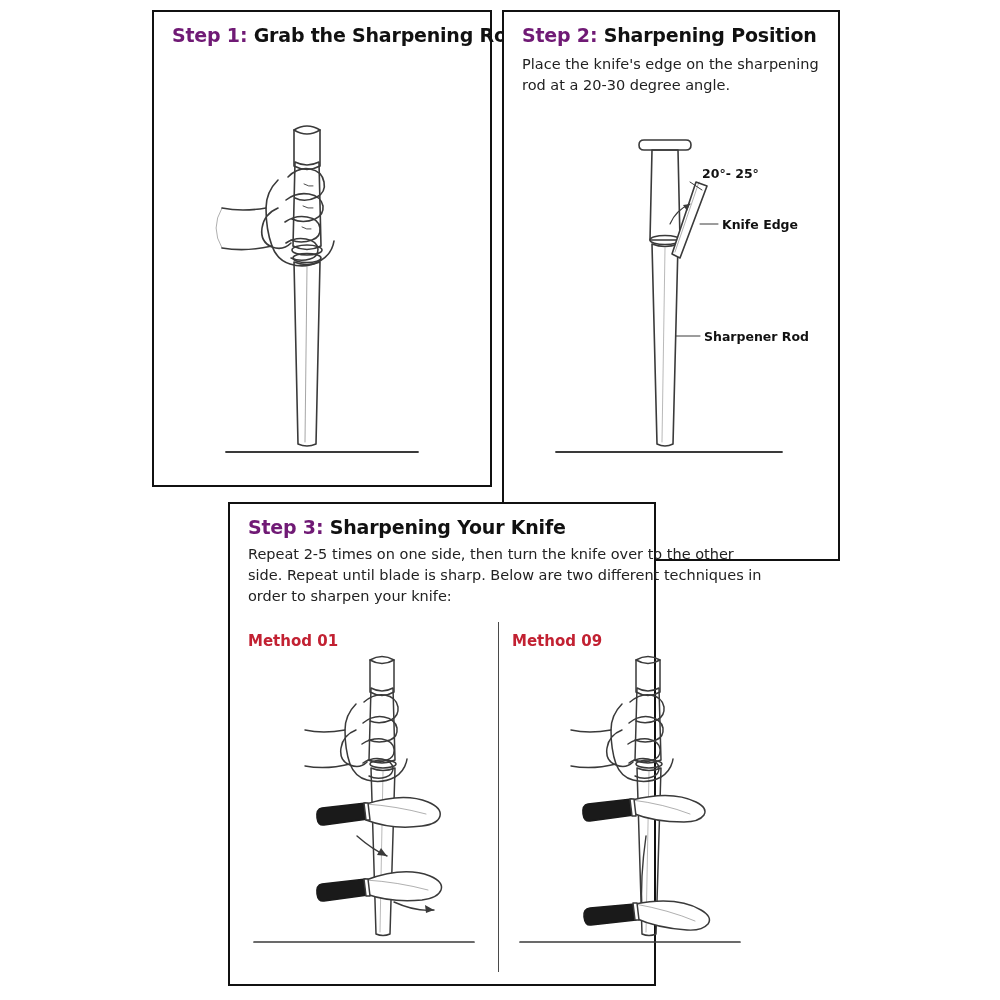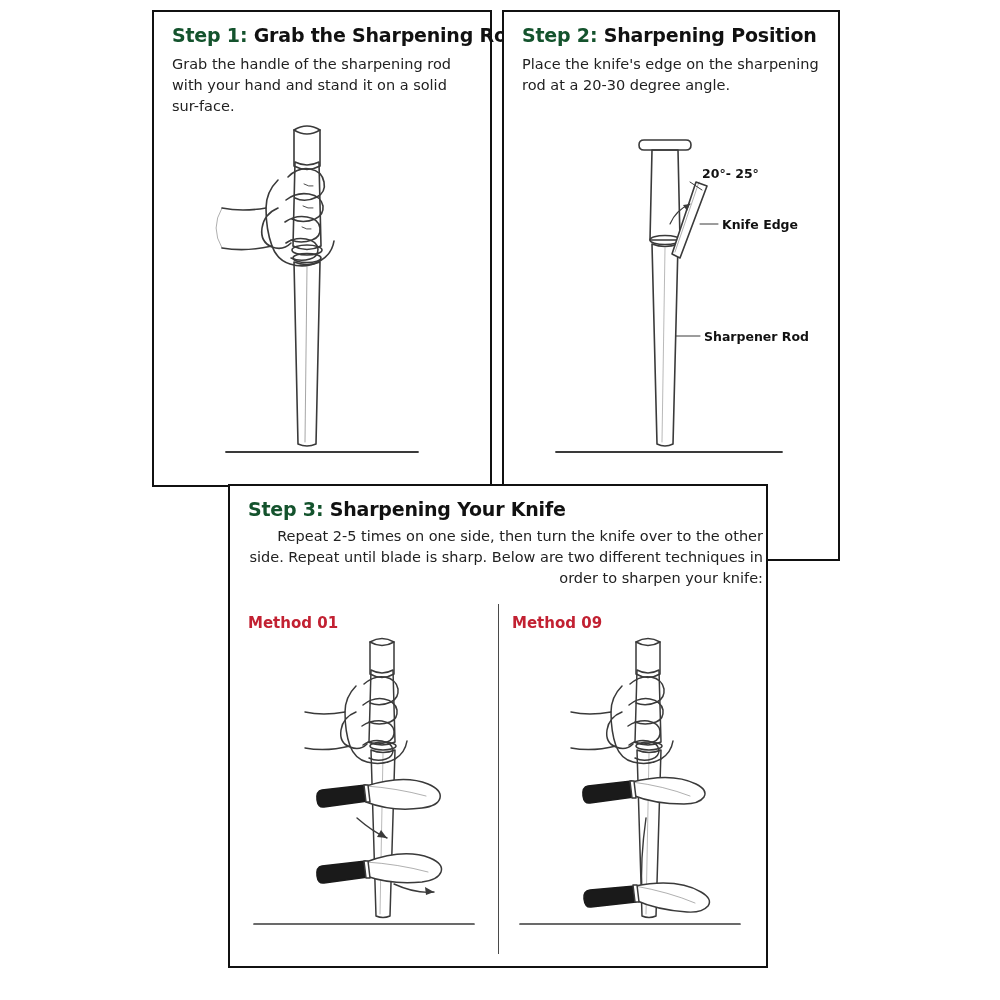--- a/index.html
+++ b/index.html
@@ -21,33 +21,33 @@
     height: 1000px;
   }
   .panel {
     position: absolute;
     border: 2px solid #111111;
     background: #ffffff;
     box-sizing: border-box;
   }
   #panel-step1 { left: 152px; top: 10px; width: 340px; height: 477px; }
   #panel-step2 { left: 502px; top: 10px; width: 338px; height: 551px; }
-  #panel-step3 { left: 228px; top: 484px; width: 540px; height: 484px; text-align: right; }
+  #panel-step3 { left: 228px; top: 502px; width: 428px; height: 484px; }
 
   .panel-title {
     position: absolute;
     left: 18px;
     top: 12px;
     font-size: 19px;
     font-weight: bold;
     letter-spacing: -0.2px;
     white-space: nowrap;
   }
   .step-label {
-    color: #14532d;
+    color: #701a75;
   }
   .title-rest {
     color: #111111;
   }
   .panel-body {
     position: absolute;
     left: 18px;
     top: 42px;
     font-size: 14.5px;
     line-height: 1.45;
@@ -91,21 +91,20 @@
 </head>
 <body>
 
 <div class="page">
 
   <div class="panel" id="panel-step1">
     <div class="panel-title">
       <span class="step-label">Step 1:</span>
       <span class="title-rest">Grab the Sharpening Rod</span>
     </div>
-    <div class="panel-body">Grab the handle of the sharpening rod with your hand and stand it on a solid sur-face.</div>
 
     <svg class="art" width="336" height="473" viewBox="0 0 336 473">
       <g fill="none" stroke="#3a3a3a" stroke-width="1.6" stroke-linecap="round" stroke-linejoin="round">
 
         <line x1="72" y1="440" x2="264" y2="440" stroke-width="1.8"></line>
 
         <path d="M140 118 q13 -8 26 0 v36 q-13 7 -26 0 z"></path>
         <path d="M140 118 q13 8 26 0"></path>
 
         <path d="M141 150 q12 6 24 0 l2 84 q-14 7 -28 0 z"></path>

